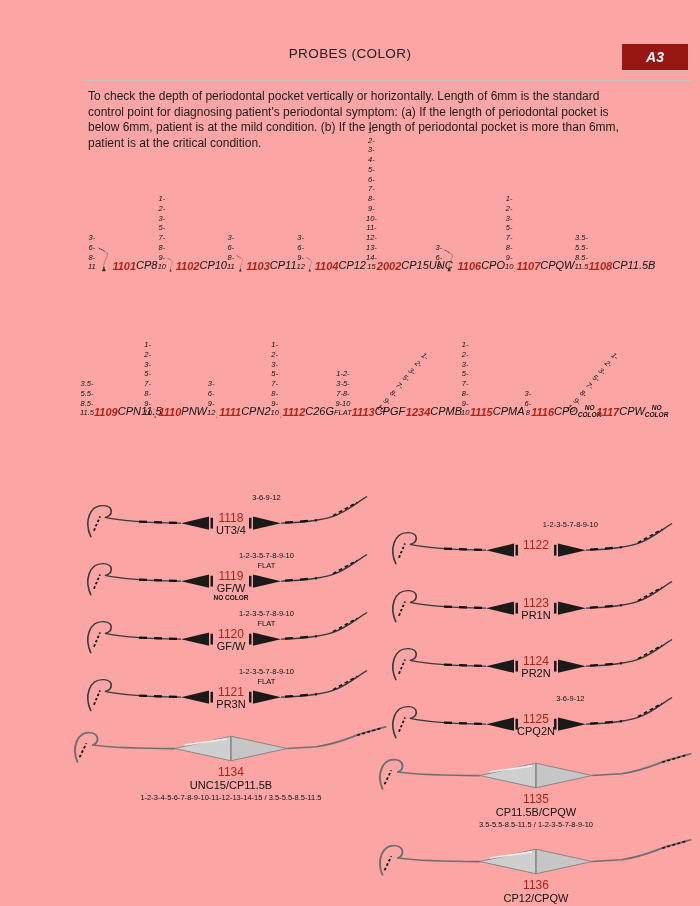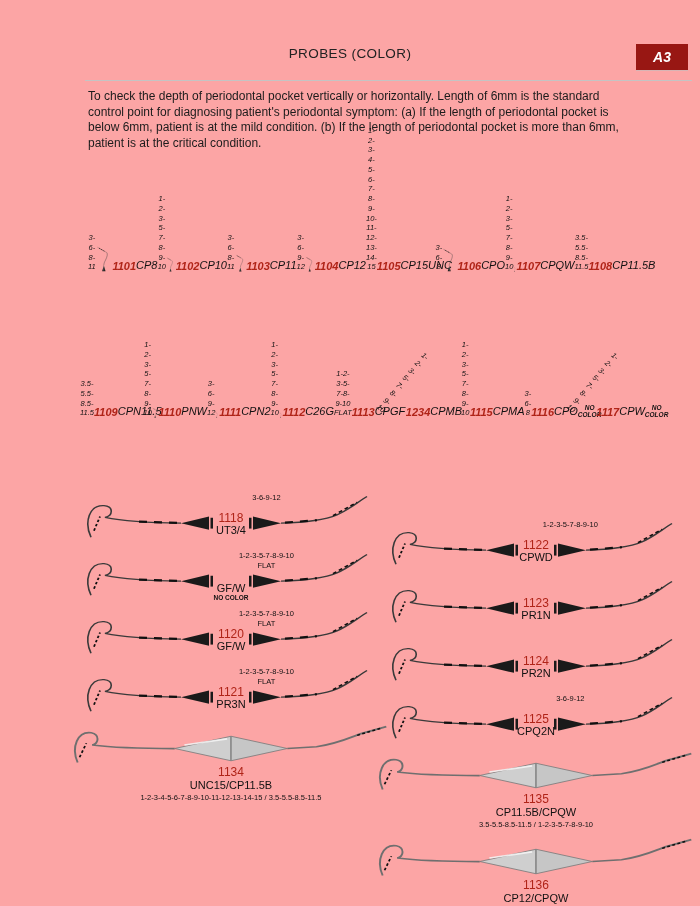--- a/index.html
+++ b/index.html
@@ -5,21 +5,21 @@
   :root{
     --red:#b02418;
     --badge:#981713;
     --ink:#1c1c1c;
   }
   html,body{margin:0;padding:0;background:#e9e9e9;}
   .page{position:relative;width:700px;height:906px;background:#fca5a5;margin:0 auto;
         font-family:"Liberation Sans","DejaVu Sans",sans-serif;color:var(--ink);overflow:hidden;}
   .title{position:absolute;top:46px;left:0;width:100%;text-align:center;
          font-size:13.5px;letter-spacing:.4px;color:#222;}
-  .badge{position:absolute;top:44px;right:12px;width:52px;height:26px;background:var(--badge);
+  .badge{position:absolute;top:44px;right:12px;width:66px;height:26px;background:var(--badge);
          color:#fff;font-style:italic;font-weight:bold;font-size:14px;
          display:flex;align-items:center;justify-content:center;box-shadow:0 1px 0 #d8b5b5;}
   .divider{position:absolute;top:80px;left:85px;right:8px;height:1px;background:#c4c4c4;}
   .intro{position:absolute;top:89px;left:88px;width:538px;font-size:12px;line-height:15.5px;color:#1c1c1c;}
 
   
   .row1{position:absolute;top:176px;left:88px;width:556px;display:flex;}
   .row1 .probe-cell{width:69.5px;}
   .row2{position:absolute;top:330px;left:80px;width:572px;display:flex;}
   .row2 .probe-cell{width:63.5px;}
@@ -171,21 +171,21 @@
   <div class="probe-cell">
     <div class="marking">
       <div>1-2-3-4-5-6-7-8-
 9-10-11-12-13-
 14-15</div>
       
     </div>
     <svg class="probe-svg" viewBox="0 0 70 120" preserveAspectRatio="xMidYMax meet">
           <use href="#probe-a"></use>
         </svg>
-    <div class="num">1105</div>
+    <div class="num">2002</div>
     <div class="name">CP15UNC</div>
 
   </div>
 
   <div class="probe-cell">
     <div class="marking">
       <div>3-6-8</div>
       
     </div>
     <svg class="probe-svg" viewBox="0 0 70 120" preserveAspectRatio="xMidYMax meet">
@@ -356,20 +356,21 @@
   </div>
 
   <div class="duo">
     <svg class="duo-svg" viewBox="0 0 300 60" preserveAspectRatio="none">
           <use href="#duo"></use>
         </svg>
     <div class="dm">
       <div>1-2-3-5-7-8-9-10</div>
       <div>FLAT</div>
     </div>
+    <div class="dnum">1119</div>
     <div class="dname">GF/W</div>
     <div class="dnote">NO COLOR</div>
   </div>
 
   <div class="duo">
     <svg class="duo-svg" viewBox="0 0 300 60" preserveAspectRatio="none">
           <use href="#duo"></use>
         </svg>
     <div class="dm">
       <div>1-2-3-5-7-8-9-10</div>
@@ -409,21 +410,20 @@
   <div class="bottom-right">
   <div class="duo">
     <svg class="duo-svg" viewBox="0 0 300 60" preserveAspectRatio="none">
           <use href="#duo"></use>
         </svg>
     <div class="dm">
       <div>1-2-3-5-7-8-9-10</div>
 
     </div>
     <div class="dnum">1122</div>
-    <div class="dname">CPWD</div>
 
   </div>
 
   <div class="duo">
     <svg class="duo-svg" viewBox="0 0 300 60" preserveAspectRatio="none">
           <use href="#duo"></use>
         </svg>
     <div class="dm">
       
       

